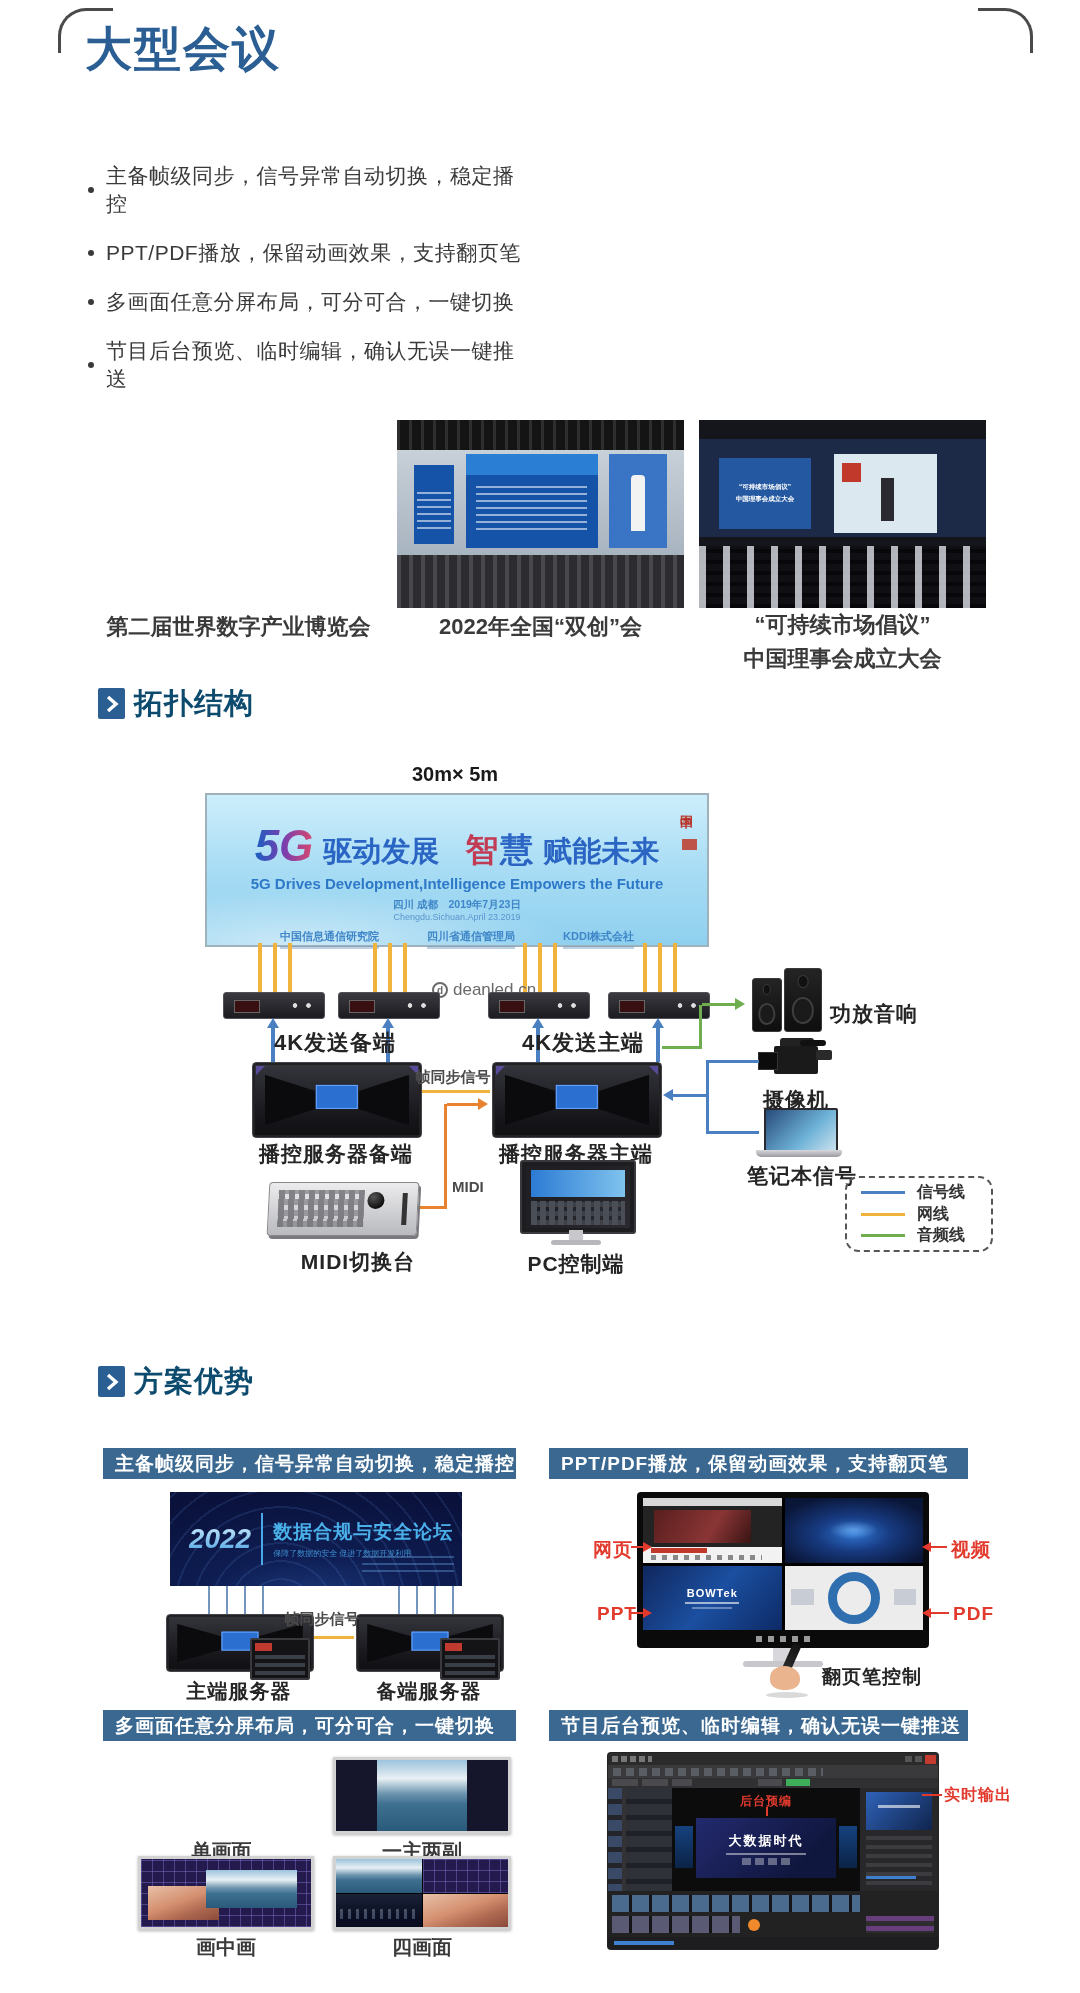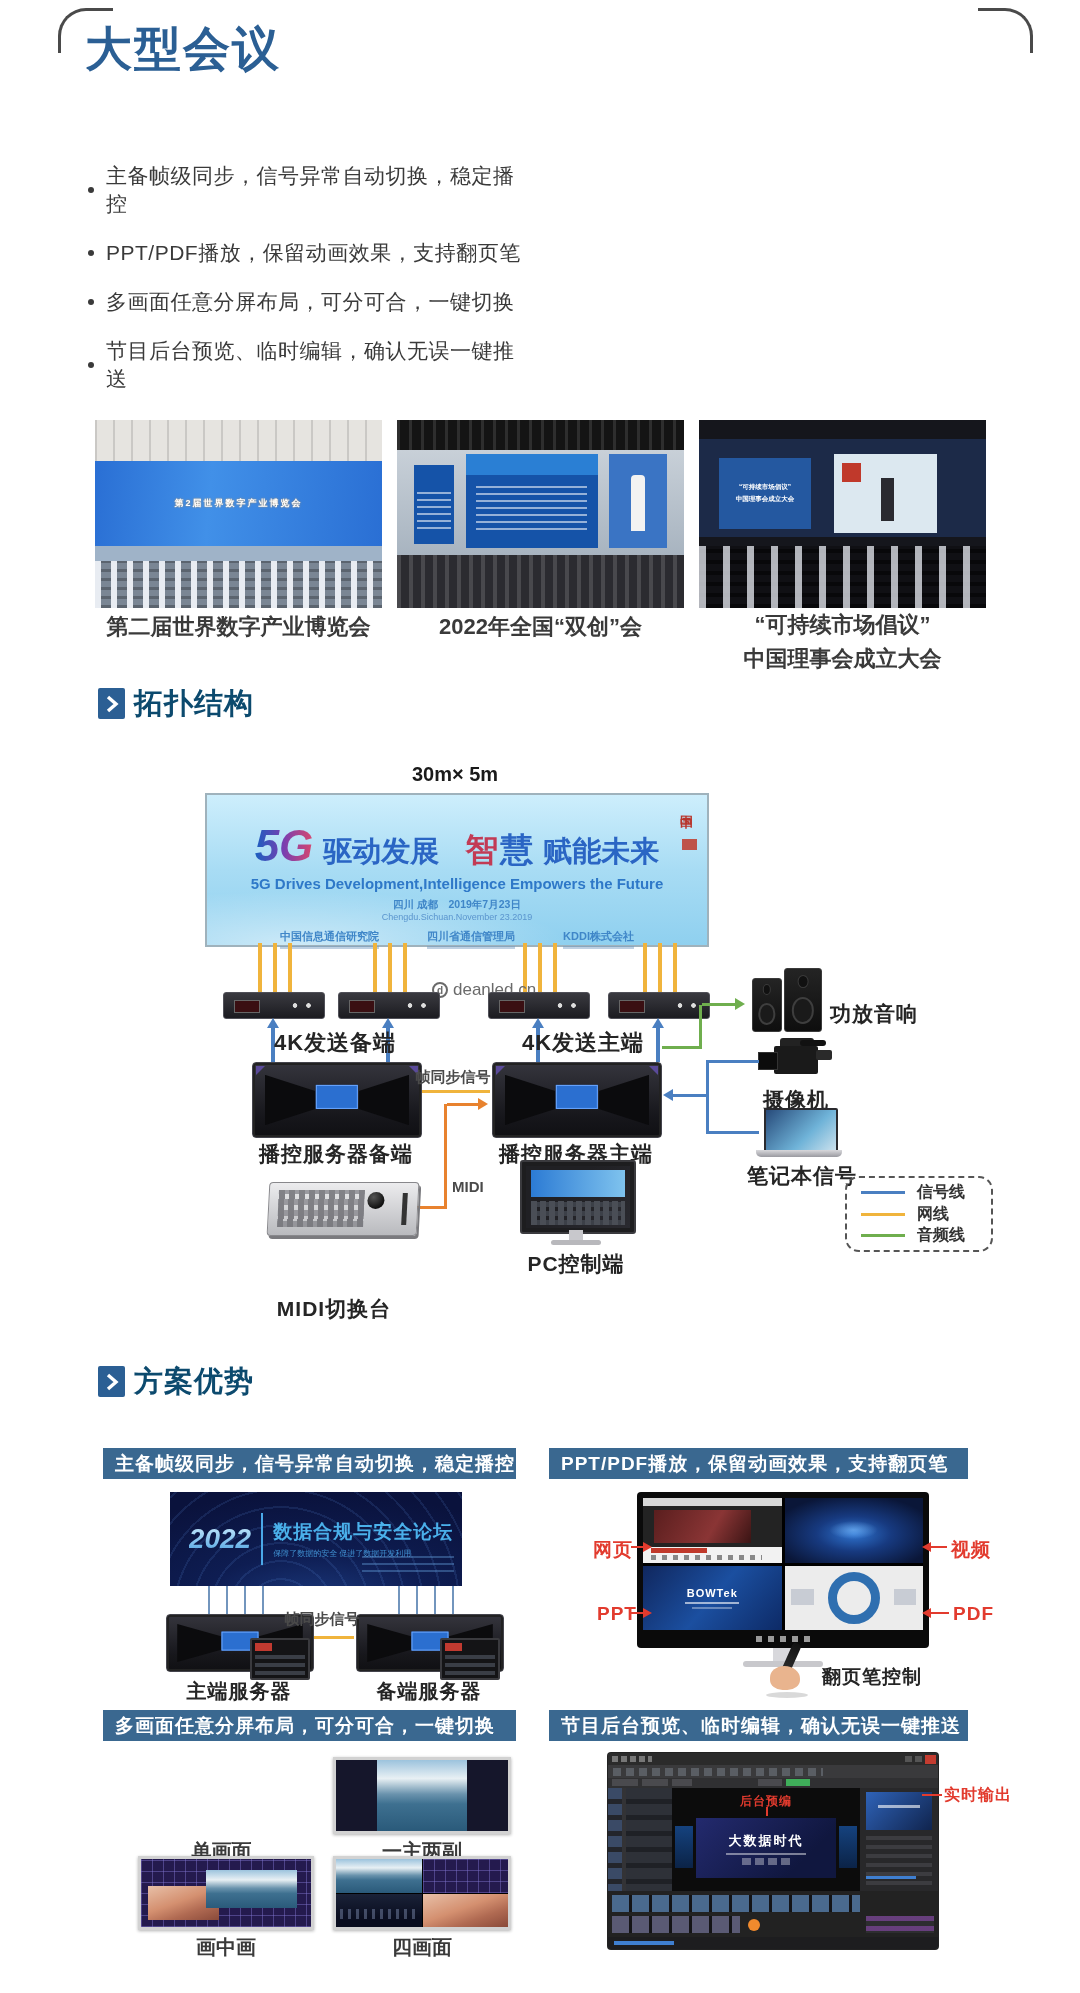--- a/index.html
+++ b/index.html
@@ -269,28 +269,20 @@
         <span class="dot"></span>
         <span>多画面任意分屏布局，可分可合，一键切换</span>
       </div>
     <div class="feat-item">
         <span class="dot"></span>
         <span>节目后台预览、临时编辑，确认无误一键推送</span>
       </div>
   </div>
 
 
-  <div class="abs ph" style="left:95px;top:420px;width:287px;height:188px;">
-    <div class="ph1-ceil"></div>
-    <div class="ph1-scr">
-        <span>第2届世界数字产业博览会</span>
-      </div>
-    <div class="ph1-stage"></div>
-    <div class="ph1-aud"></div>
-  </div>
   <div class="abs ph" style="left:397px;top:420px;width:287px;height:188px;">
     <div class="ph2-ceil"></div>
     <div class="ph2-wall"></div>
     <div class="ph2-scr" style="left:6%;top:24%;width:14%;height:42%;">
         <div class="ph2-lines"></div>
       </div>
     <div class="ph2-scr" style="left:24%;top:18%;width:46%;height:50%;">
       <div class="hd"></div>
       <div class="ph2-lines"></div>
     </div>
@@ -333,21 +325,21 @@
     <div class="b5g-row">
       <span class="t5g">5G</span>
       <span class="tblue">驱动发展</span>
       <span style="width:6px;"></span>
       <span class="tred">智</span>
       <span class="tzhi" style="margin-left:-8px;">慧</span>
       <span class="tblue">赋能未来</span>
     </div>
     <div class="b5g-sub ctr">5G Drives Development,Intelligence Empowers the Future</div>
     <div class="b5g-date ctr">四川 成都　2019年7月23日</div>
-    <div class="b5g-date-en ctr">Chengdu.Sichuan.November 23.2019</div>
+    <div class="b5g-date-en ctr">Chengdu.Sichuan.April 23.2019</div>
     <div class="b5g-orgs">
       <div class="b5g-org"><span>中国信息通信研究院</span><i></i></div>
       <div class="b5g-org"><span>四川省通信管理局</span><i></i></div>
       <div class="b5g-org"><span>KDDI株式会社</span><i></i></div>
     </div>
   </div>
 
   <div class="vline" style="left:258px;top:943px;width:4px;height:49px;background:#f0b43c;"></div>
   <div class="vline" style="left:273px;top:943px;width:4px;height:49px;background:#f0b43c;"></div>
   <div class="vline" style="left:288px;top:943px;width:4px;height:49px;background:#f0b43c;"></div>
@@ -403,21 +395,21 @@
   <div class="vline" style="left:444px;top:1104px;width:3px;height:105px;background:#e8822e;"></div>
   <div class="hline" style="left:447px;top:1103px;width:32px;height:3px;background:#e8822e;"></div>
   <div class="tri" style="left:478px;top:1098px;border-top:6px solid transparent;border-bottom:6px solid transparent;border-left:10px solid #e8822e;"></div>
   <div class="abs small-label" style="left:452px;top:1178px;">MIDI</div>
 
   <div class="abs console" style="left:268px;top:1182px;width:148px;height:52px;">
     <div class="btns"></div>
     <div class="joy"></div>
     <div class="sld"></div>
   </div>
-  <div class="abs dev-label ctr" style="left:260px;top:1248px;width:148px;margin-top:47px;">MIDI切换台</div>
+  <div class="abs dev-label ctr" style="left:284px;top:1248px;width:148px;">MIDI切换台</div>
 
   <div class="abs pcmon" style="left:520px;top:1160px;width:112px;height:70px;">
     <div class="scr"></div>
     <div class="strip"></div>
     <div class="rows"></div>
   </div>
   <div class="abs" style="left:569px;top:1230px;width:14px;height:10px;background:#c8c8cc;"></div>
   <div class="abs" style="left:551px;top:1240px;width:50px;height:5px;background:#b8b8bc;border-radius:3px;"></div>
   <div class="abs dev-label ctr" style="left:506px;top:1250px;width:140px;">PC控制端</div>
 

